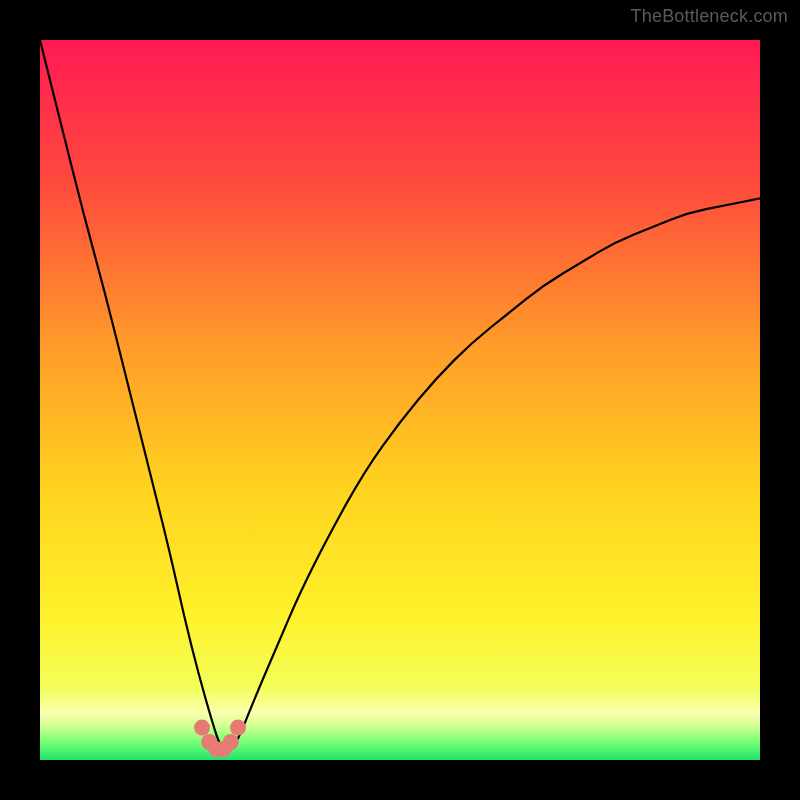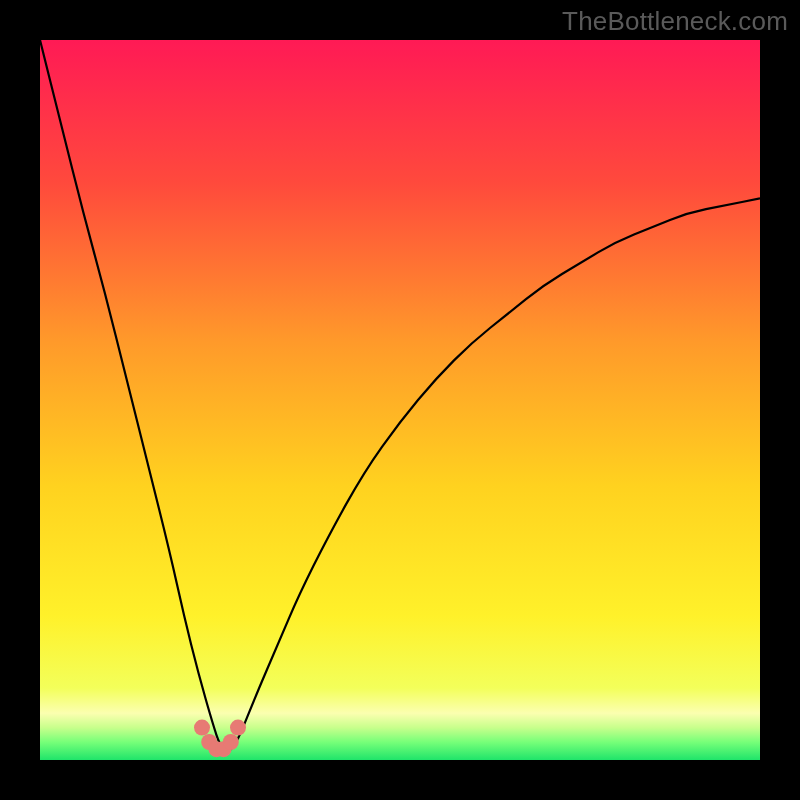--- a/index.html
+++ b/index.html
@@ -39,21 +39,21 @@
     left: 0;
     top: 0;
     width: 100%;
     height: 100%;
   }
   .watermark {
     position: absolute;
     top: 6px;
     right: 12px;
     color: #5a5a5a;
-    font-size: 26px;
+    font-size: 18px;
     letter-spacing: 0.2px;
     font-weight: 400;
   }
 </style>
 </head>
 <body>
 
 <div class="frame">
 
   <div class="watermark">TheBottleneck.com</div>

